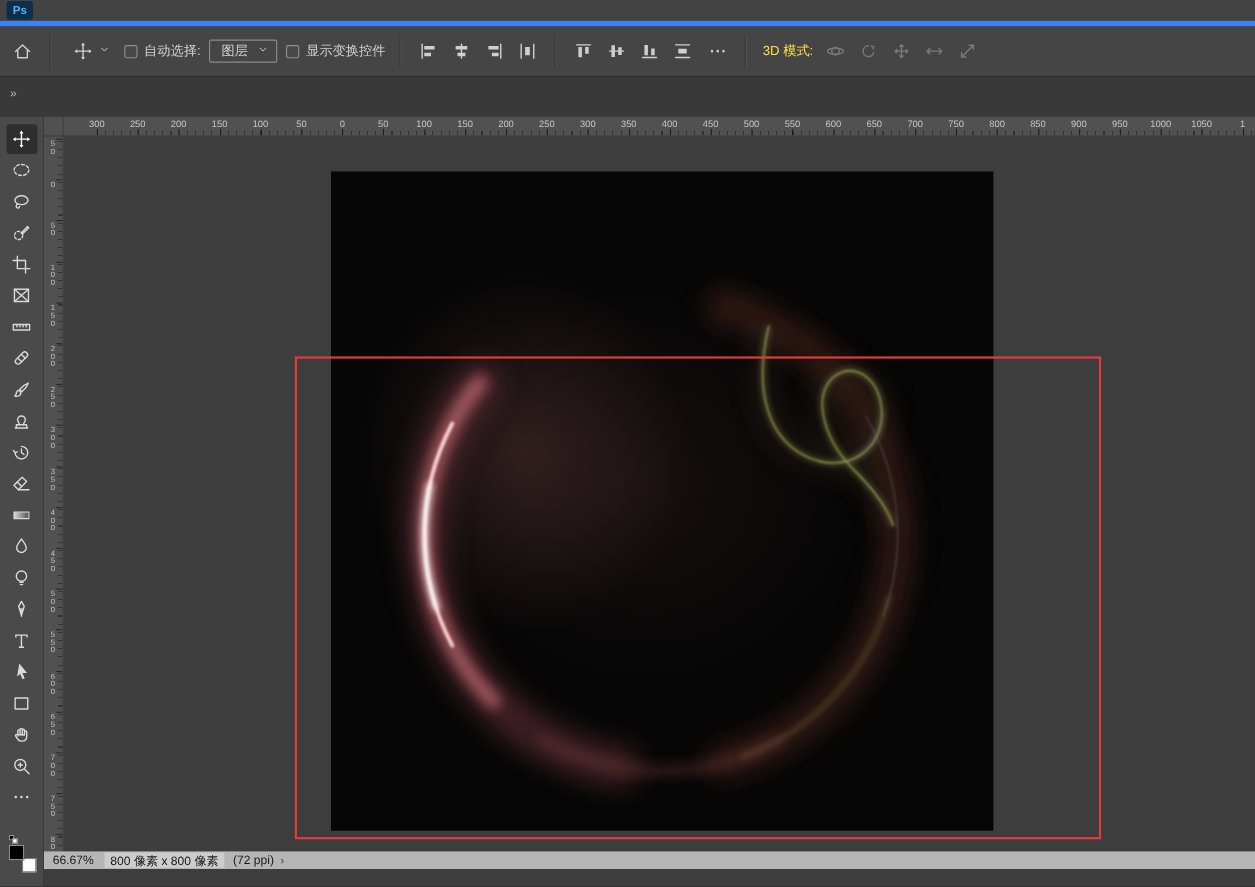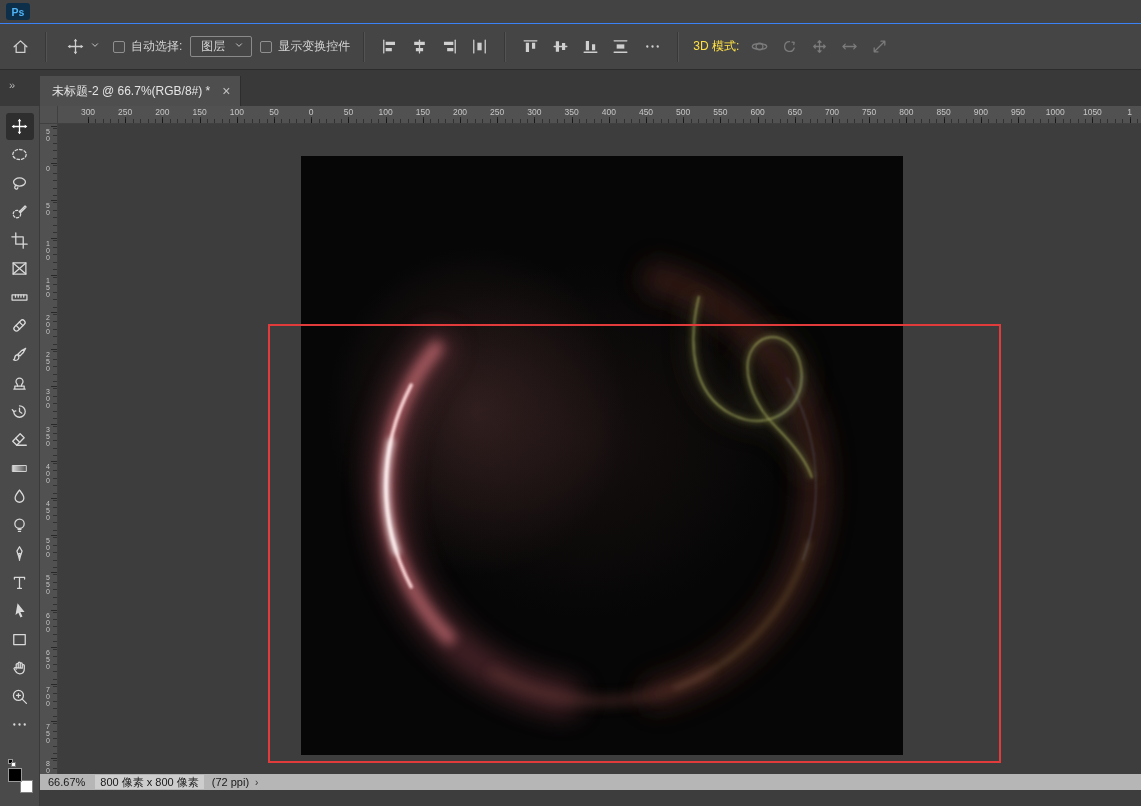--- a/index.html
+++ b/index.html
@@ -1,20 +1,20 @@
 <!DOCTYPE html>
 <html><head>
 <meta charset="utf-8">
 <style>
 *{box-sizing:border-box}
 body{margin:0;background:#262626}
 .app{position:relative;width:1141px;height:806px;background:#3d3d3d;font-family:"Liberation Sans","DejaVu Sans",sans-serif;overflow:hidden;user-select:none}
 
 
-.menubar{position:absolute;left:0;top:0;width:100%;height:24px;background:#434343;border-bottom:1px solid #3b82f6;display:flex;align-items:center;color:#d8d8d8;font-size:12px;z-index:10}
+.menubar{position:absolute;left:0;top:0;width:100%;height:24px;background:#434343;border-bottom:5px solid #3b82f6;display:flex;align-items:center;color:#d8d8d8;font-size:12px;z-index:10}
 .ps-logo{width:24px;height:17px;margin:0 8px 0 6px;background:#0d2f4a;color:#4fb3f6;font-size:10.5px;font-weight:bold;display:flex;align-items:center;justify-content:center;border-radius:3px}
 #menu-items{display:flex;height:100%}
 .menu-item{padding:0 10px;display:flex;align-items:center;height:100%}
 
 
 .optionsbar{position:absolute;left:0;top:24px;width:100%;height:46px;background:#454545;border-bottom:1px solid #2c2c2c;display:flex;align-items:center;padding:0 8px;color:#d2d2d2;font-size:12px;gap:8px;z-index:10}
 .opt-icon{width:24px;height:24px;display:flex;align-items:center;justify-content:center;color:#cfcfcf;border-radius:2px;flex:none}
 .opt-icon.dim{color:#7b7b7b}
 .vdiv{width:1px;height:30px;background:#383838;box-shadow:1px 0 0 rgba(255,255,255,.08);margin:0 5px;flex:none}
 .tool-preset{display:flex;align-items:center;gap:2px;padding:2px 4px;flex:none}
@@ -192,24 +192,20 @@
         <div class="opt-icon dim">
           <svg viewBox="0 0 16 16" width="17" height="17" fill="none" stroke="currentColor" stroke-width="1.2" stroke-linecap="round" stroke-linejoin="round">
             <path d="M3 13L13 3M13 3H9.4M13 3v3.6M3 13h3.6M3 13V9.4"></path>
           </svg>
         </div>
       </div>
   </div>
 
   <div class="tabbar">
     <div class="collapse">»</div>
-    <div class="tab">
-      <span>未标题-2 @ 66.7%(RGB/8#) *</span>
-      <span class="tab-close">×</span>
-    </div>
   </div>
 
   <div class="toolbar">
     <div id="tools">
         <div class="tool selected">
           <svg viewBox="0 0 16 16" width="17" height="17" fill="none" stroke="currentColor" stroke-width="1.2" stroke-linecap="round" stroke-linejoin="round">
             <path d="M8 2v12M2 8h12"></path>
             <path fill="currentColor" stroke="none" d="M8 .6l1.7 2.5H6.3zM8 15.4l1.7-2.5H6.3zM.6 8l2.5-1.7v3.4zM15.4 8l-2.5-1.7v3.4z"></path>
           </svg>
         </div>

